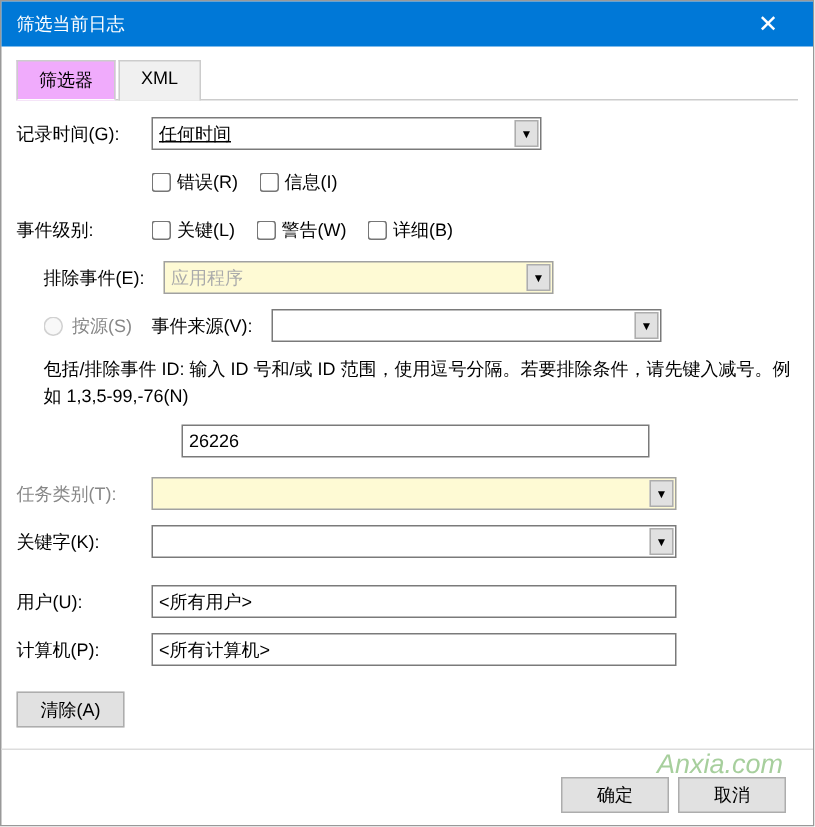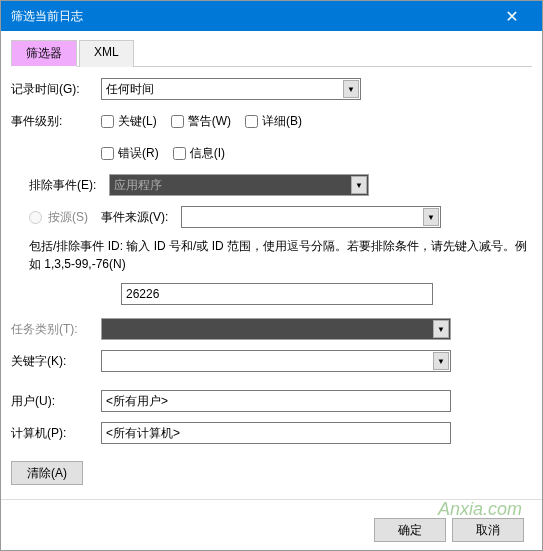--- a/index.html
+++ b/index.html
@@ -13,32 +13,32 @@
 .tab.active { background: #f0abfc; border-bottom: 1px solid #fff; }
 .tab.inactive { background: #f0f0f0; }
 .form-row { display: flex; align-items: center; margin-bottom: 8px; min-height: 24px; }
 .form-row .label { width: 90px; flex-shrink: 0; color: #000; }
 .form-row .label.disabled { color: #888; }
 .form-row .content { flex: 1; display: flex; align-items: center; flex-wrap: wrap; gap: 4px 14px; }
 select, input[type="text"] { height: 22px; border: 1px solid #7a7a7a; padding: 0 4px; font-family: inherit; font-size: 12px; background: #fff; }
 select { appearance: none; background: #fff; padding-right: 20px; position: relative; }
 .select-wrap { position: relative; display: inline-block; }
 .select-wrap .arrow { position: absolute; right: 2px; top: 2px; width: 16px; height: 18px; background: #e1e1e1; border: 1px solid #adadad; display: flex; align-items: center; justify-content: center; pointer-events: none; font-size: 8px; }
-select:disabled, input:disabled { background: #000000; color: #888; }
+select:disabled, input:disabled { background: #fef9c3; color: #888; }
 .checkbox-item { display: inline-flex; align-items: center; gap: 4px; }
 .checkbox-item input { width: 13px; height: 13px; }
 .radio-item { display: inline-flex; align-items: center; gap: 6px; }
 .radio-item input { width: 13px; height: 13px; }
 .radio-item.disabled { color: #888; }
 .help-text { margin: 8px 0 10px 18px; line-height: 1.5; }
 .id-input-wrap { margin-left: 110px; margin-bottom: 12px; }
 .id-input { width: 312px; border: 3px solid #d22; height: 30px; padding: 2px 6px; font-size: 12px; }
 .full-input { width: 350px; }
 .wide-select { width: 350px; }
-.med-select { width: 260px; }
+.med-select { width: 260px; text-decoration: underline; }
 .button-row { display: flex; justify-content: flex-start; padding: 8px 0 4px 0; }
 .button-row.inner { margin-top: 6px; }
 .footer-row { border-top: 1px solid #ddd; padding: 18px; display: flex; justify-content: flex-end; gap: 6px; }
 .btn { min-width: 72px; height: 24px; border: 1px solid #adadad; background: #e1e1e1; cursor: pointer; font-family: inherit; font-size: 12px; padding: 0 10px; }
 .watermark { position: absolute; bottom: 30px; right: 20px; color: rgba(80,160,60,0.5); font-size: 18px; font-style: italic; pointer-events: none; }
 .dialog { border: 1px solid #999; width: 543px; height: 551px; position: relative; }
 </style>
 </head>
 <body>
 
@@ -60,47 +60,47 @@
       <div class="select-wrap" style="width:260px;">
         <select class="med-select" style="width:100%;">
           <option>任何时间</option>
         </select>
         <span class="arrow">▼</span>
       </div>
     </div>
   </div>
 
   <div class="form-row">
+    <div class="label"></div>
+    <div class="content">
+      <label class="checkbox-item">
+            <input type="checkbox" style="">
+            <span>错误(R)</span>
+          </label>
+      <label class="checkbox-item">
+            <input type="checkbox" style="">
+            <span>信息(I)</span>
+          </label>
+    </div>
+  </div>
+
+  <div class="form-row">
     <div class="label">事件级别:</div>
     <div class="content">
       <label class="checkbox-item">
             <input type="checkbox" style="">
             <span>关键(L)</span>
           </label>
       <label class="checkbox-item">
             <input type="checkbox" style="">
             <span>警告(W)</span>
           </label>
       <label class="checkbox-item">
             <input type="checkbox" style="">
             <span>详细(B)</span>
-          </label>
-    </div>
-  </div>
-
-  <div class="form-row">
-    <div class="label"></div>
-    <div class="content">
-      <label class="checkbox-item">
-            <input type="checkbox" style="">
-            <span>错误(R)</span>
-          </label>
-      <label class="checkbox-item">
-            <input type="checkbox" style="">
-            <span>信息(I)</span>
           </label>
     </div>
   </div>
 
   <div class="form-row">
     <div class="label disabled" style="width:18px;"></div>
     <div class="label" style="width:80px;">排除事件(E):</div>
     <div class="select-wrap" style="width:260px;">
       <select disabled="" style="width:100%;">
         <option>应用程序</option>

